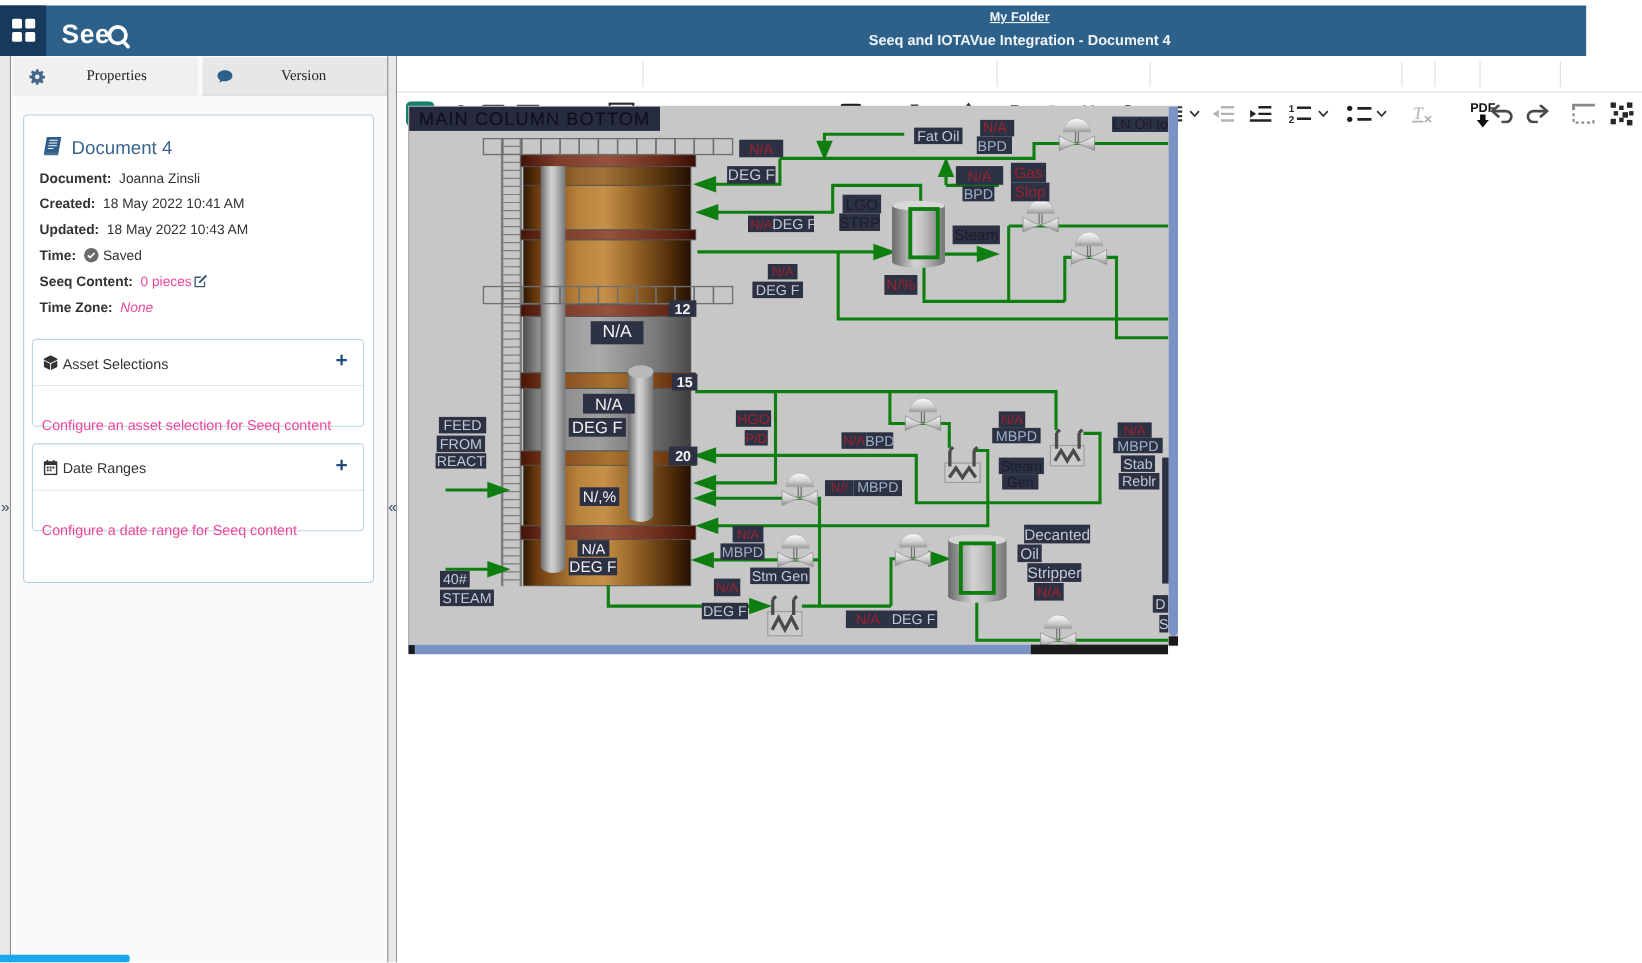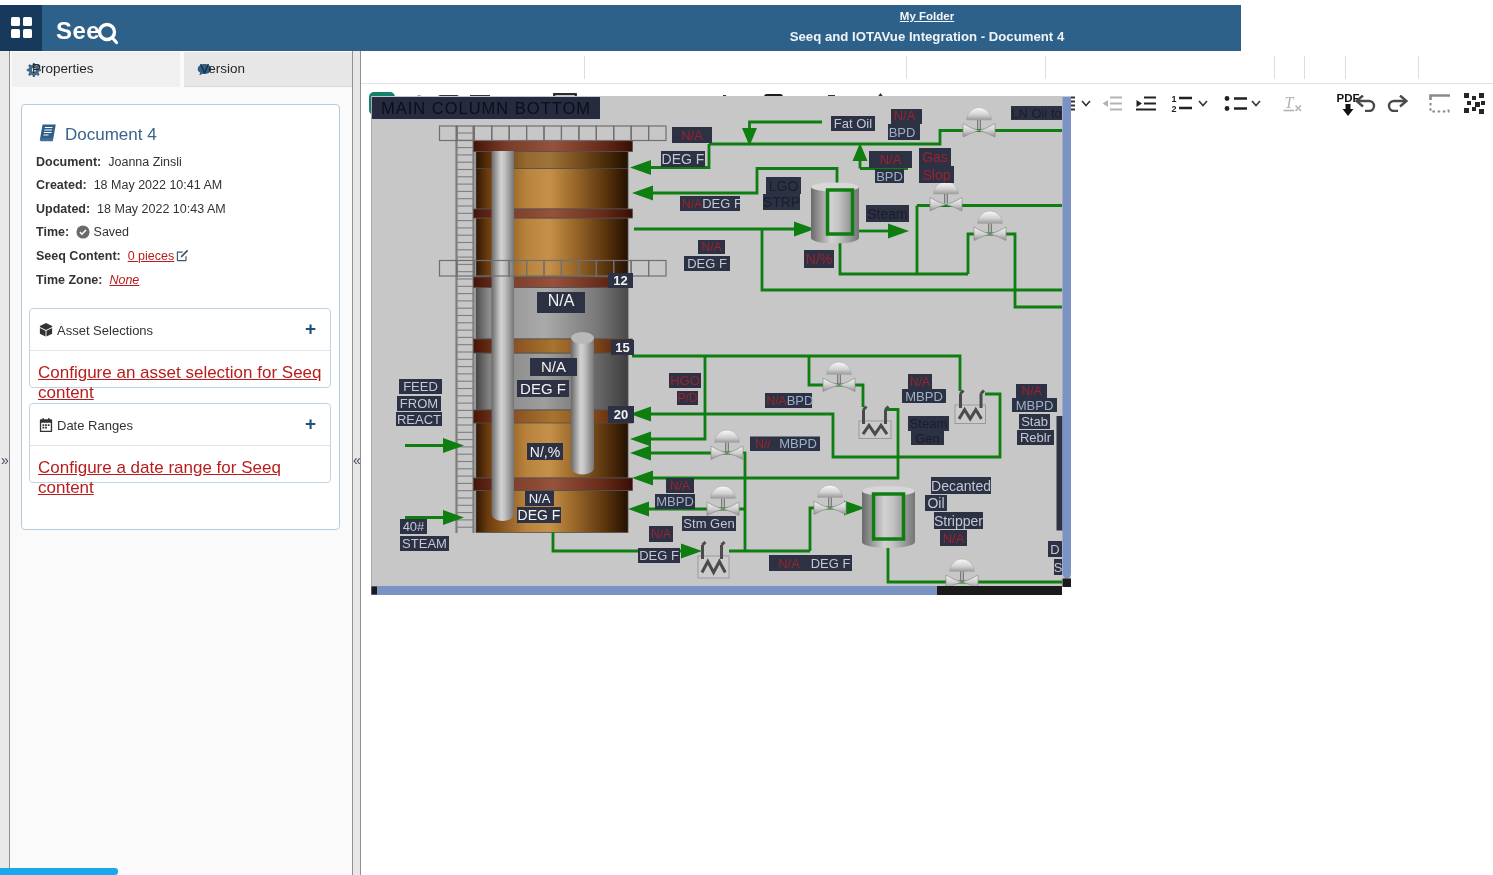--- a/index.html
+++ b/index.html
@@ -3,49 +3,49 @@
 <meta charset="utf-8">
 <style>
 * { margin:0; padding:0; box-sizing:border-box; }
 html,body { width:1493px; height:875px; overflow:hidden; background:#fff;
   font-family:"Liberation Sans", sans-serif; }
 #page { position:relative; width:1493px; height:875px; }
 .abs { position:absolute; }
 
 
 #topwhite { left:0; top:0; width:1493px; height:5px; background:#fff; }
-#header { left:0; top:5px; width:1241px; height:46px; background:#2e6189; }
+#header { left:0; top:5px; width:1442px; height:46px; background:#2e6189; }
 #hsq { left:0; top:0; width:42px; height:46px; background:#17395c; }
 #hgrid { left:11px; top:12px; width:21px; height:21px; }
 #hgrid div { position:absolute; width:9px; height:9px; background:#fff; border-radius:1.5px; }
 #logo { left:56px; top:12px; }
 #hcenter { left:361px; top:0; width:1132px; text-align:center; color:#fff; }
 #myfolder { font-size:11.5px; font-weight:bold; text-decoration:underline; color:#f2f6fa; display:inline-block; margin-top:5px;}
 #htitle { font-size:13.2px; font-weight:bold; color:#eef3f8; margin-top:5px;}
 
 
 #lstrip { left:0; top:51px; width:10px; height:824px; background:#e9e9e9; border-right:1px solid #8f8f8f; }
 #lstrip span { position:absolute; top:401px; left:1px; font-size:14px; color:#3a4a5a; }
 #sidebar { left:10px; top:51px; width:342px; height:824px; background:#fafafa; }
 .tab { position:absolute; top:1px; height:35px; font-size:13.5px; color:#262626; }
 .tab svg { position:absolute; top:10px; }
-.tab span { position:absolute; left:0; right:0; top:9px; text-align:left; }
+.tab span { position:absolute; left:0; right:0; top:9px; text-align:center;font-family:Liberation Serif, serif; }
 #tab1 { left:2px; width:168px; background:#f0f0f0; }
 #tab2 { left:174px; width:168px; background:#e7e7e7; border-bottom:1px solid #d9d9d9;}
 #card { position:absolute; left:11px; top:53px; width:319px; height:426px; background:#fff;
   border:1px solid #b5cbd9; border-radius:4px; }
 #doc4 { position:absolute; left:43px; top:20px; font-size:17px; color:#3a648c; }
 .irow { position:absolute; left:14px; font-size:12.5px; color:#333; white-space:nowrap; }
 .irow b { font-weight:bold; }
-.slink { color:#b91c1c; text-decoration:underline; }
+.slink { color:#ec4899; }
 .sbox { position:absolute; left:19px; width:302px; background:#fff; border:1px solid #bfd4e2; border-radius:4px; }
 .sbhead { position:absolute; left:0; top:0; width:100%; height:42px; border-bottom:1px solid #dce8ef; }
 .sbtitle { position:absolute; left:27px; top:14px; font-size:13px; color:#333; }
 .plus { position:absolute; right:14px; top:9px; font-size:19px; font-weight:bold; color:#1f4e7a; }
-.sblink { position:absolute; left:8px; top:54px; font-size:17px; }
+.sblink { position:absolute; left:8px; top:70px; font-size:13px; }
 
 
 #cstrip { left:352px; top:51px; width:9px; height:824px; background:#e8e8e8;
   border-left:1px solid #909090; border-right:1px solid #909090; }
 #cstrip span { position:absolute; top:401px; left:0px; font-size:14px; color:#3a4a5a; }
 
 
 #main { left:361px; top:51px; width:1132px; height:824px; background:#fff; }
 #toolbar { position:absolute; left:0; top:0; width:1132px; height:33px; background:#fff;
   border-bottom:1px solid #e2e2e2; }

